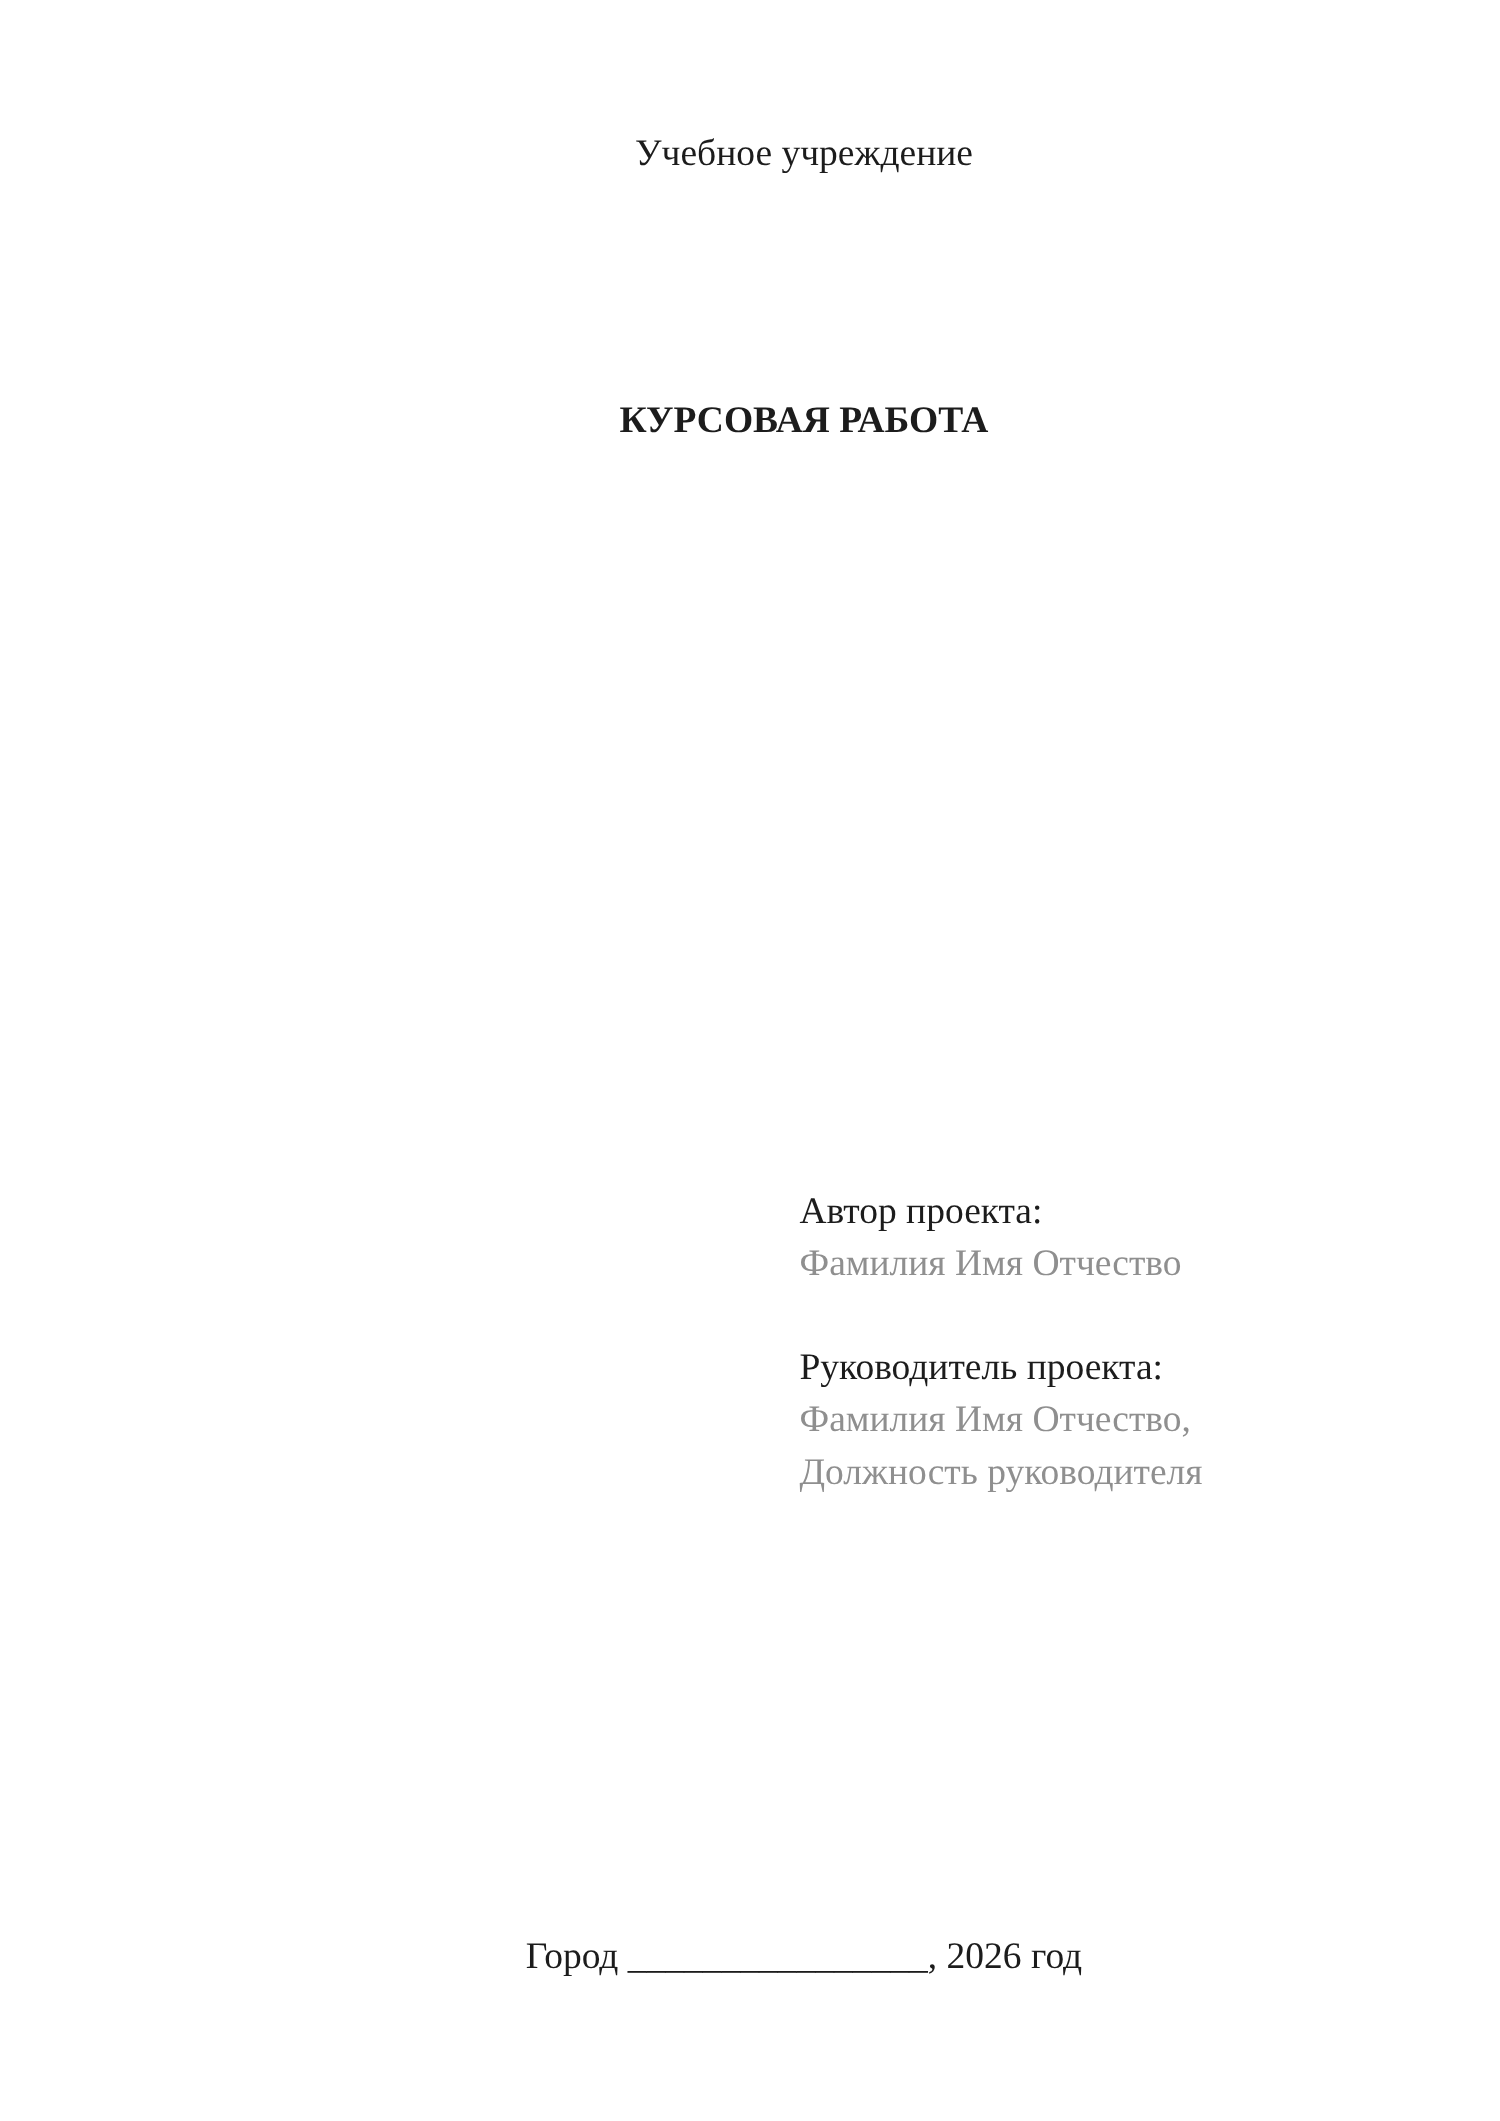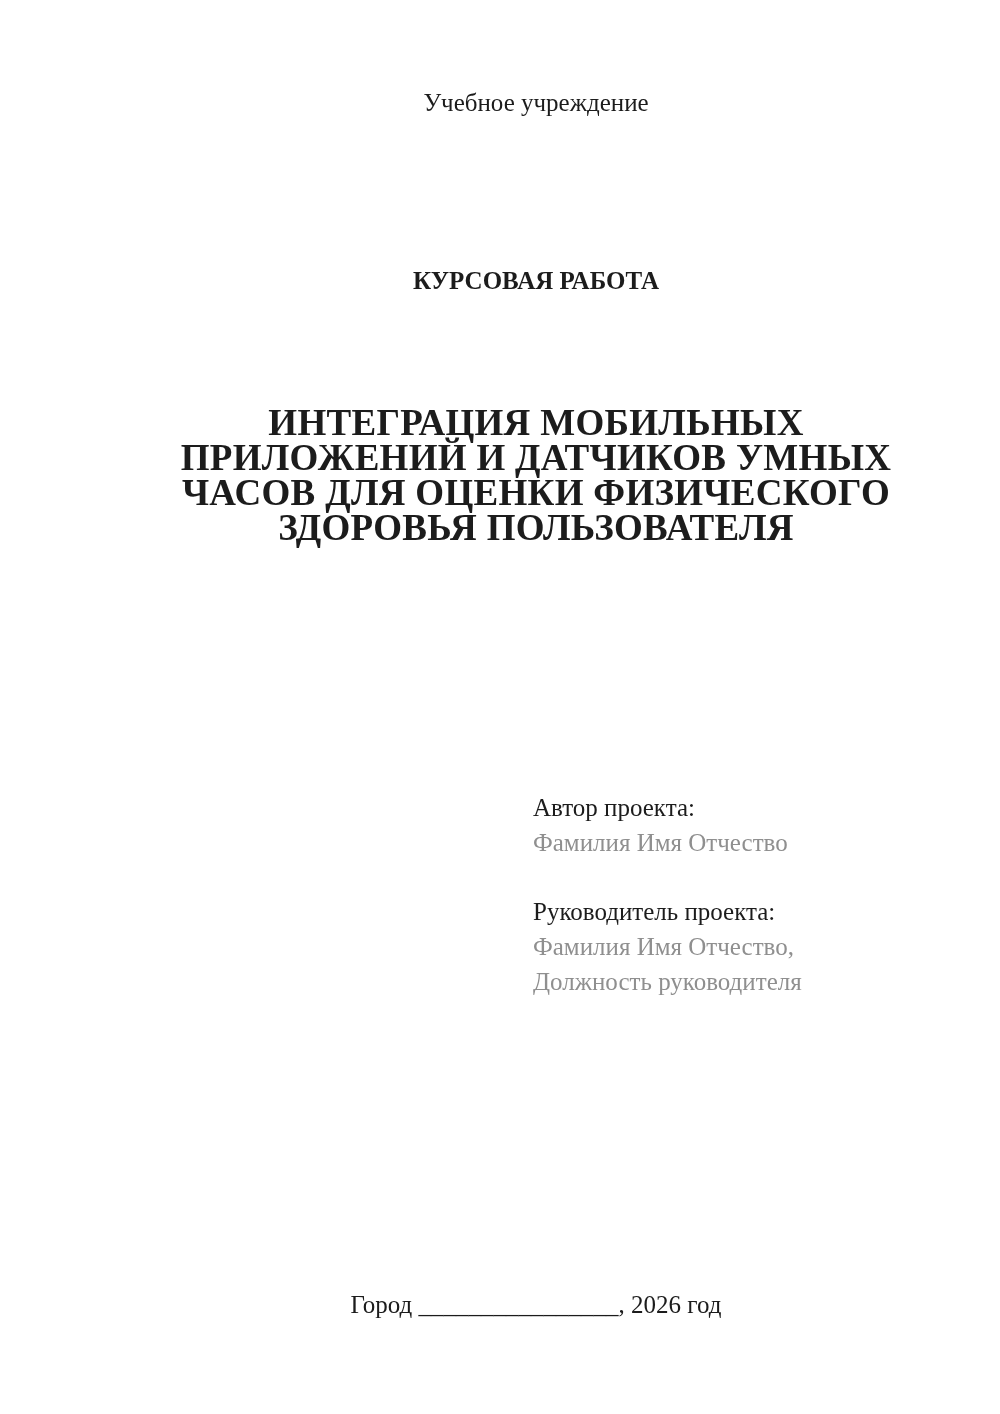--- a/index.html
+++ b/index.html
@@ -52,24 +52,20 @@
 </style>
 </head>
 <body>
 
 <div class="page">
 
   <div class="centered-block org-name">Учебное учреждение</div>
 
   <div class="centered-block work-type">КУРСОВАЯ РАБОТА</div>
 
-  <div class="centered-block main-title">ИНТЕГРАЦИЯ МОБИЛЬНЫХ
-ПРИЛОЖЕНИЙ И ДАТЧИКОВ УМНЫХ
-ЧАСОВ ДЛЯ ОЦЕНКИ ФИЗИЧЕСКОГО
-ЗДОРОВЬЯ ПОЛЬЗОВАТЕЛЯ</div>
 
   <div class="credits-block supervisor-block">
     <div>Руководитель проекта:</div>
     <div class="placeholder-text">Фамилия Имя Отчество,</div>
     <div class="placeholder-text">Должность руководителя</div>
   </div>
 
   <div class="credits-block author-block">
     <div>Автор проекта:</div>
     <div class="placeholder-text">Фамилия Имя Отчество</div>

